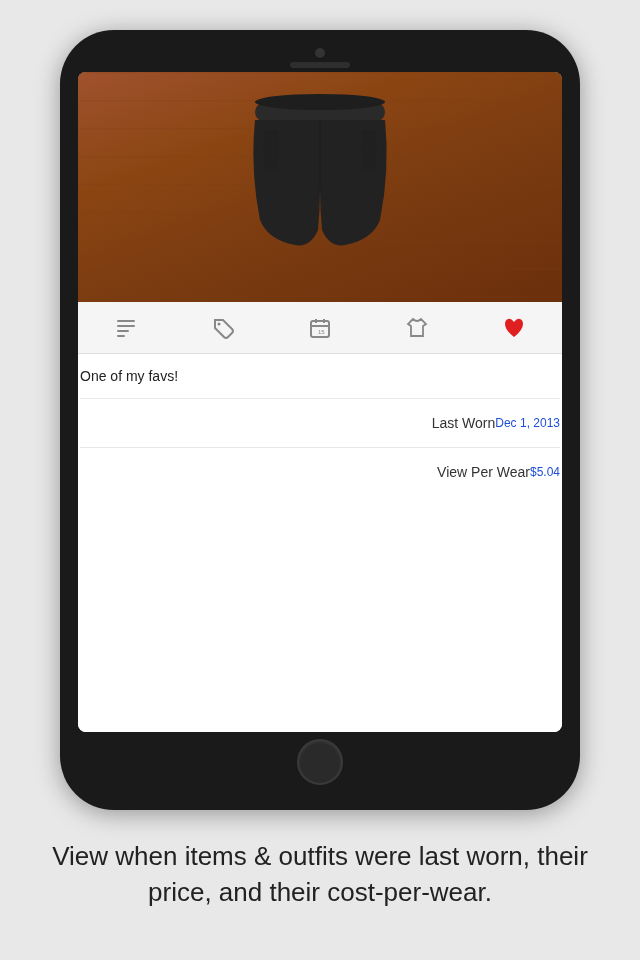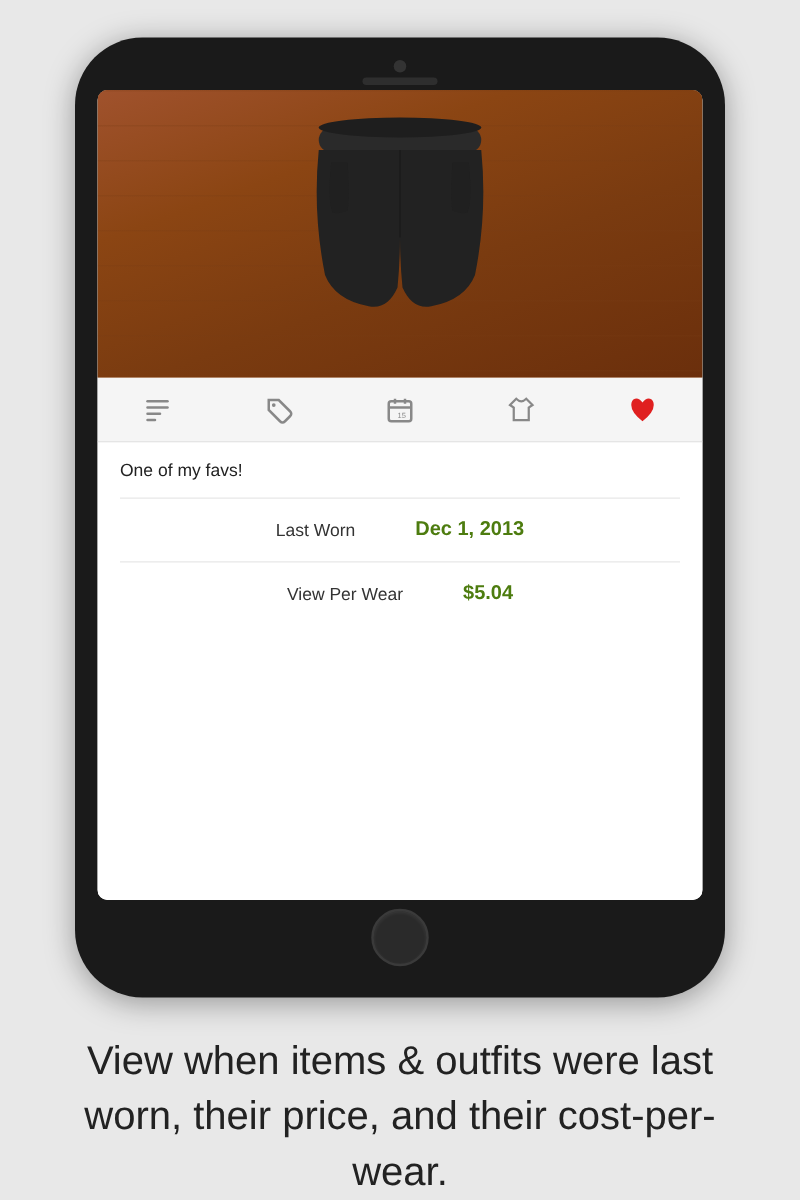--- a/index.html
+++ b/index.html
@@ -128,54 +128,53 @@
     }
 
     .toolbar-icon.active svg {
       fill: #e02020;
     }
 
     
     .info-panel {
       flex: 1;
       background: #fff;
-      padding: 0 18px;
+      padding: 0 2px;
       overflow: hidden;
     }
 
     .note-text {
       font-size: 14px;
       color: #222;
       padding: 14px 0;
       border-bottom: 1px solid #e8e8e8;
     }
 
     .info-row {
       display: flex;
       align-items: center;
-      justify-content: center;
+      justify-content: flex-end;
       padding: 16px 0;
       border-bottom: 1px solid #e8e8e8;
-      gap: 48px;
     }
 
     .info-row:last-child {
       border-bottom: none;
     }
 
     .info-label {
       font-size: 14px;
       color: #333;
       font-weight: 400;
     }
 
     .info-value {
-      font-size: 16px;
-      color: #4d7c0f;
-      font-weight: 700;
+      font-size: 12px;
+      color: #1d4ed8;
+      font-weight: 400;
     }
 
     
     .phone-bottom {
       width: 100%;
       height: 60px;
       display: flex;
       align-items: center;
       justify-content: center;
       flex-shrink: 0;
@@ -188,21 +187,21 @@
       border-radius: 50%;
       border: 2px solid #3a3a3a;
       box-shadow: inset 0 1px 3px rgba(255,255,255,0.08);
     }
 
     
     .bottom-text {
       width: 560px;
       text-align: center;
       margin-top: 28px;
-      font-size: 32px;
+      font-size: 26px;
       color: #222;
       line-height: 1.4;
       font-weight: 300;
     }
   </style>
 </head>
 <body>
 
 <div class="phone-shell">
 

